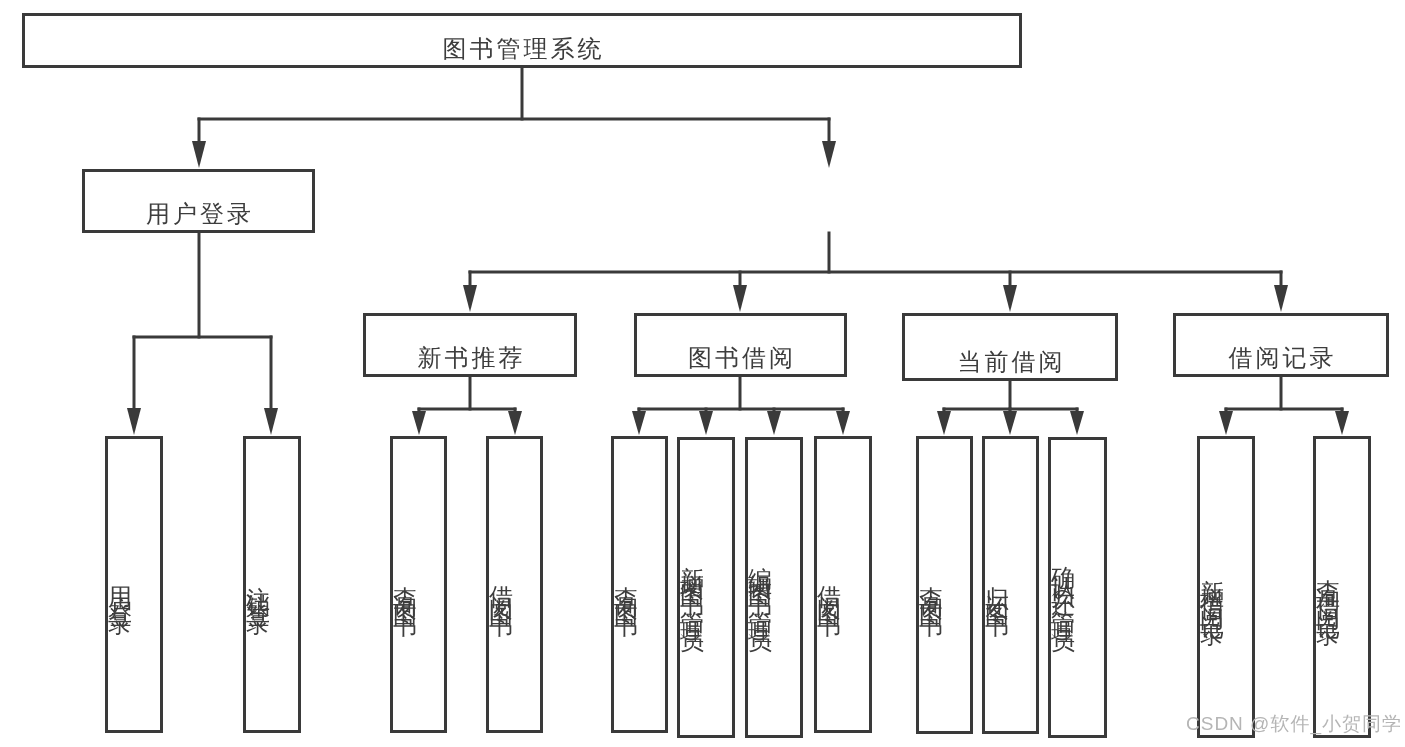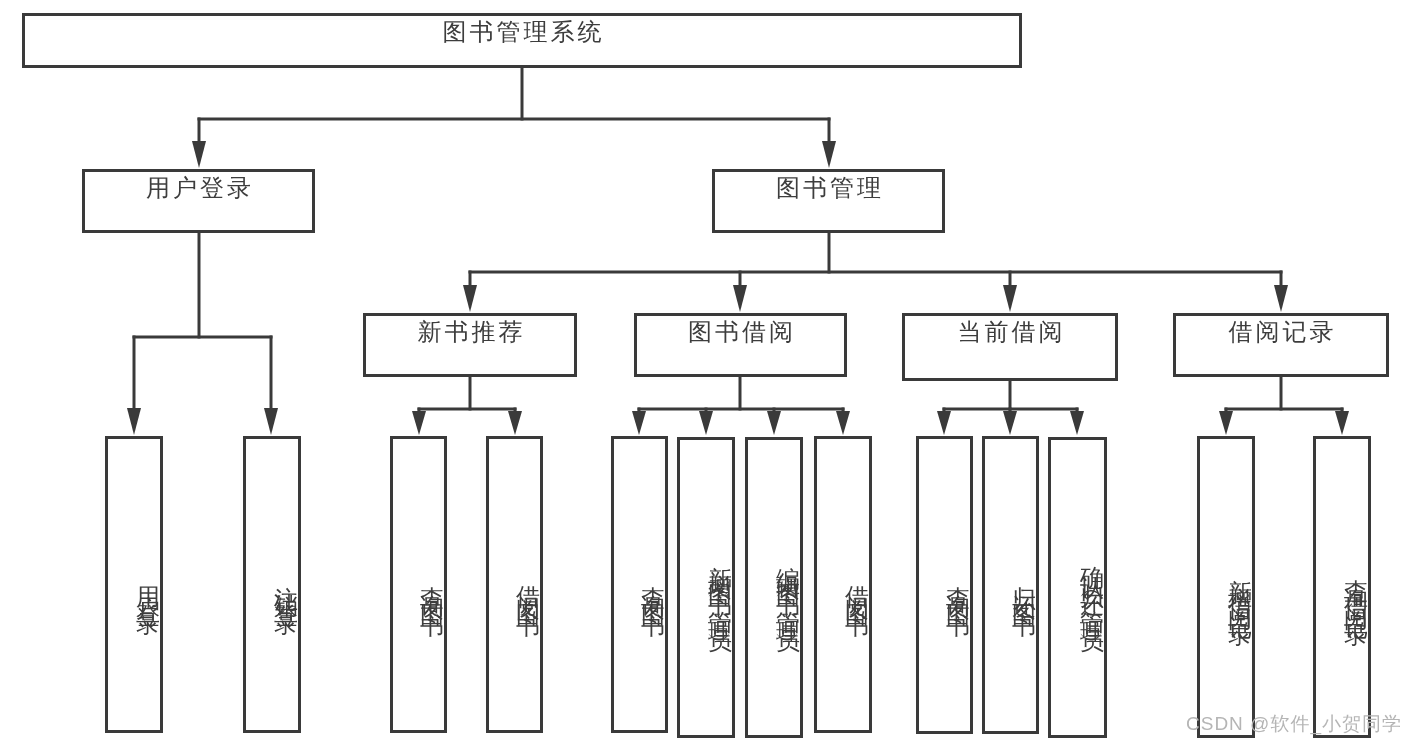--- a/index.html
+++ b/index.html
@@ -24,21 +24,21 @@
     position: absolute; left: 0; top: 0;
     width: 1405px; height: 747px;
     color: var(--line);
     z-index: 1;
   }
   .node {
     position: absolute;
     background: #ffffff;
     border: 3px solid var(--line);
     display: flex;
-    align-items: flex-start;
+    align-items: flex-end;
     justify-content: center;
     color: var(--text);
     z-index: 2;
   }
   .hbox {
     font-size: 24px;
     letter-spacing: 3px;
     text-indent: 3px;
     white-space: nowrap;
   }
@@ -138,23 +138,20 @@
     </g>
   </svg>
 
   <div class="node hbox" style="left:22px; top:13px; width:1000px; height:55px;">
     <span>图书管理系统</span>
   </div>
 
   <div class="node hbox" style="left:82px; top:169px; width:233px; height:64px;">
     <span>用户登录</span>
   </div>
-  <div class="node hbox" style="left:712px; top:169px; width:233px; height:64px;">
-    <span>图书管理</span>
-  </div>
 
   <div class="node hbox" style="left:363px; top:313px; width:214px; height:64px;">
     <span>新书推荐</span>
   </div>
   <div class="node hbox" style="left:634px; top:313px; width:213px; height:64px;font-family:Liberation Mono, monospace;">
     <span>图书借阅</span>
   </div>
   <div class="node hbox" style="left:902px; top:313px; width:216px; height:68px;">
     <span>当前借阅</span>
   </div>

